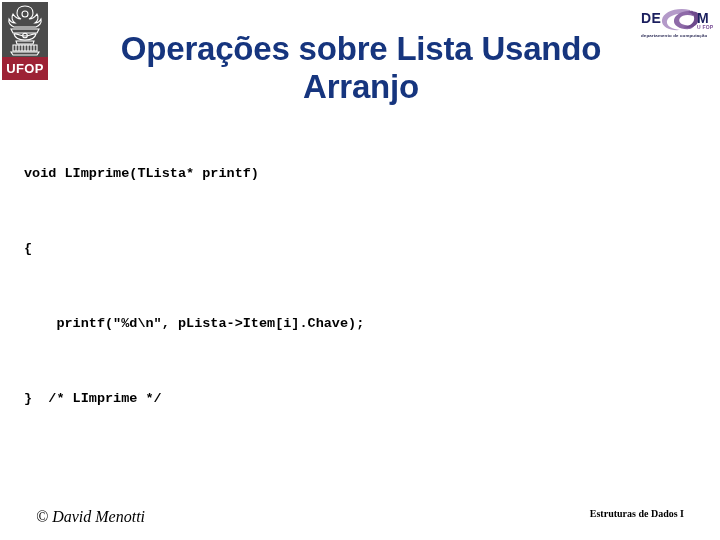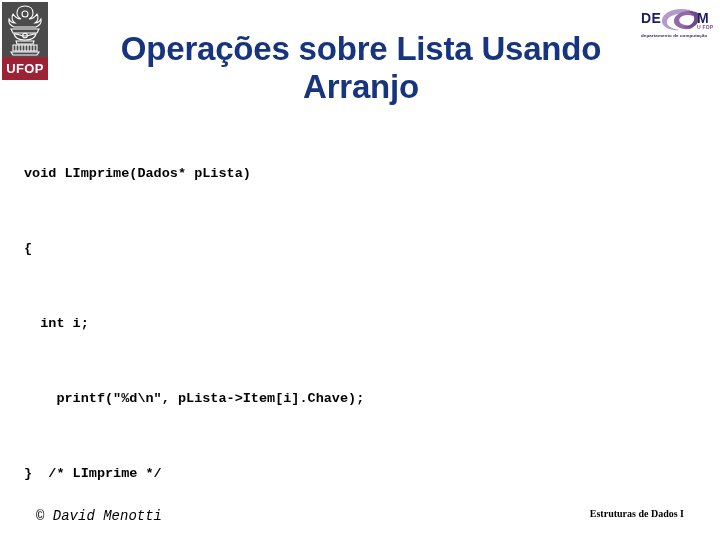--- a/index.html
+++ b/index.html
@@ -146,23 +146,23 @@
   #code-block .code-line {
     white-space: pre;
     height: 25px;
   }
 
   
   #footer-left {
     position: absolute;
     left: 36px;
     top: 509px;
-    font-family: Liberation Mono, monospace;
+    font-family: Liberation Serif, serif;
     font-style: italic;
-    font-size: 14px;
+    font-size: 16px;
     color: #000000;
     line-height: 1;
   }
   #footer-right {
     position: absolute;
     right: 36px;
     top: 509px;
     font-family: "Liberation Serif", serif;
     font-weight: bold;
     font-size: 10px;
@@ -208,21 +208,20 @@
     </span>
     <span class="decom-m">M</span>
     <span class="decom-ufop">U FOP</span>
   </div>
   <div class="decom-tagline">departamento de computação</div>
 </div>
 
 <div id="slide-title">Operações sobre Lista Usando Arranjo</div>
 
 <div id="code-block">
-  <div class="code-line">void LImprime(Dados* pLista)</div>
+  <div class="code-line">void LImprime(TLista* printf)</div>
   <div class="code-line">{</div>
-  <div class="code-line">  int i;</div>
   <div class="code-line">    printf("%d\n", pLista-&gt;Item[i].Chave);</div>
   <div class="code-line">}  /* LImprime */</div>
 </div>
 
 <div id="footer-left">© David Menotti</div>
 <div id="footer-right">Estruturas de Dados I</div>
 
 </body></html>

